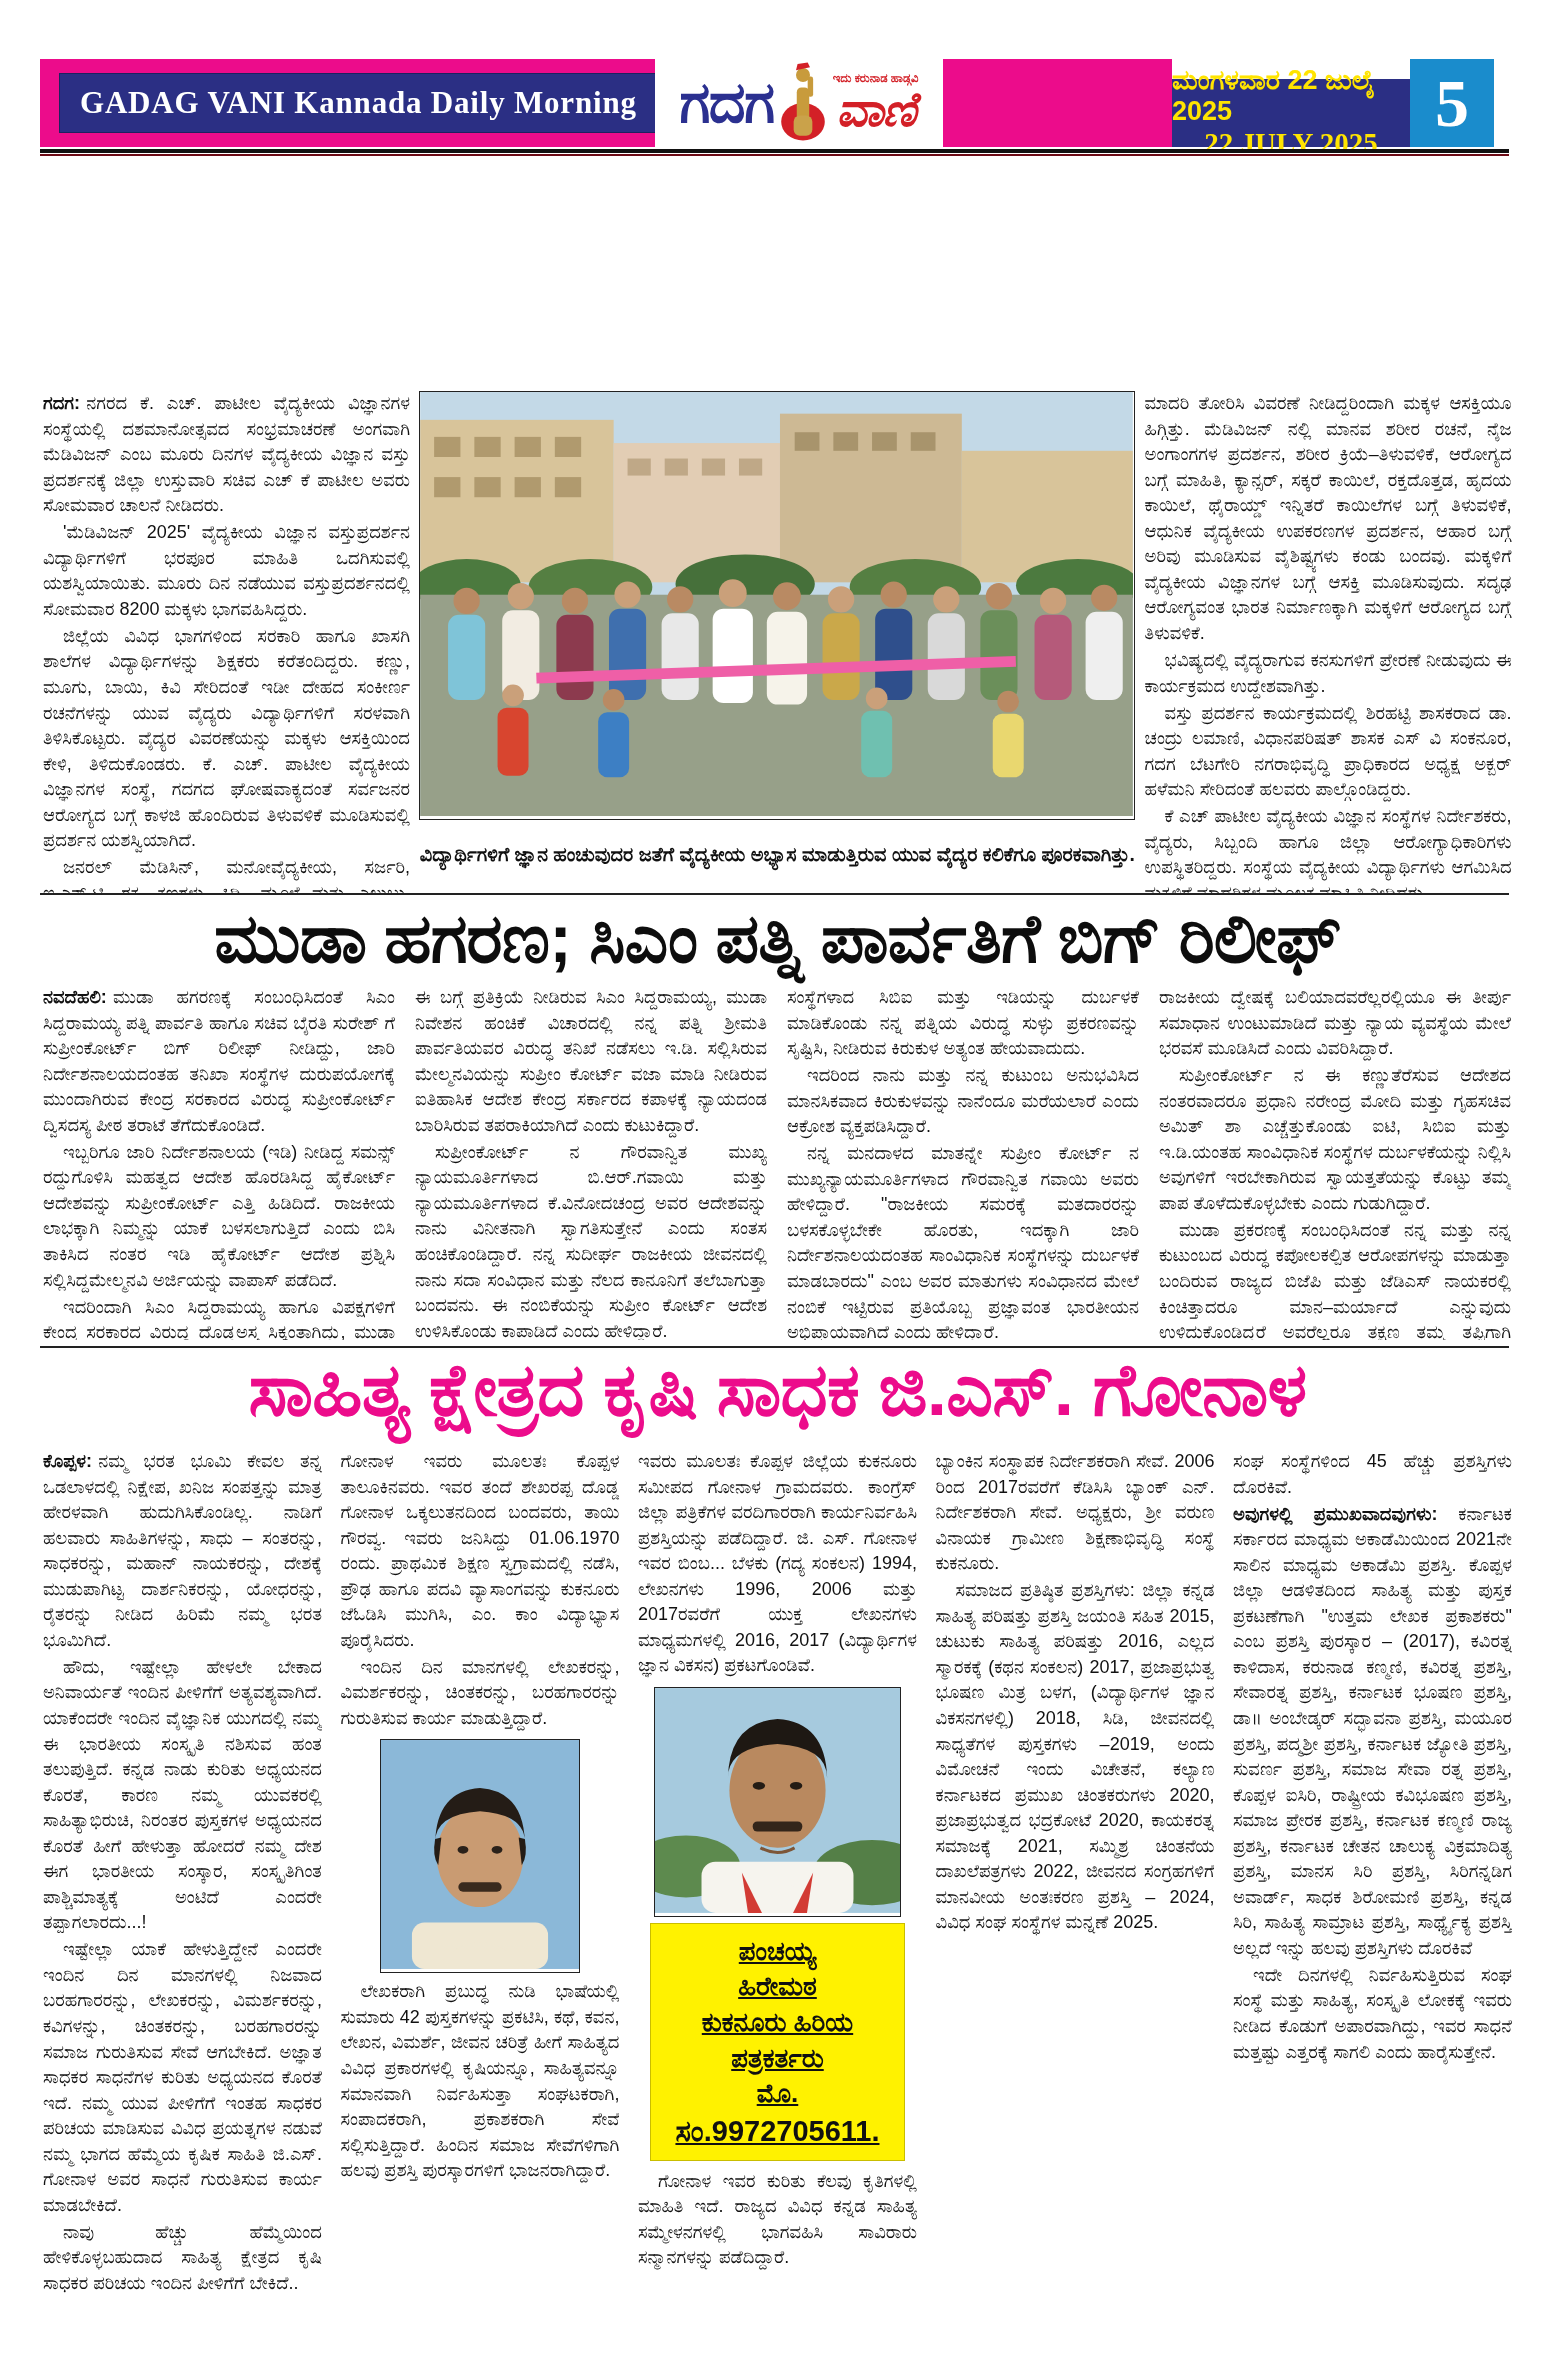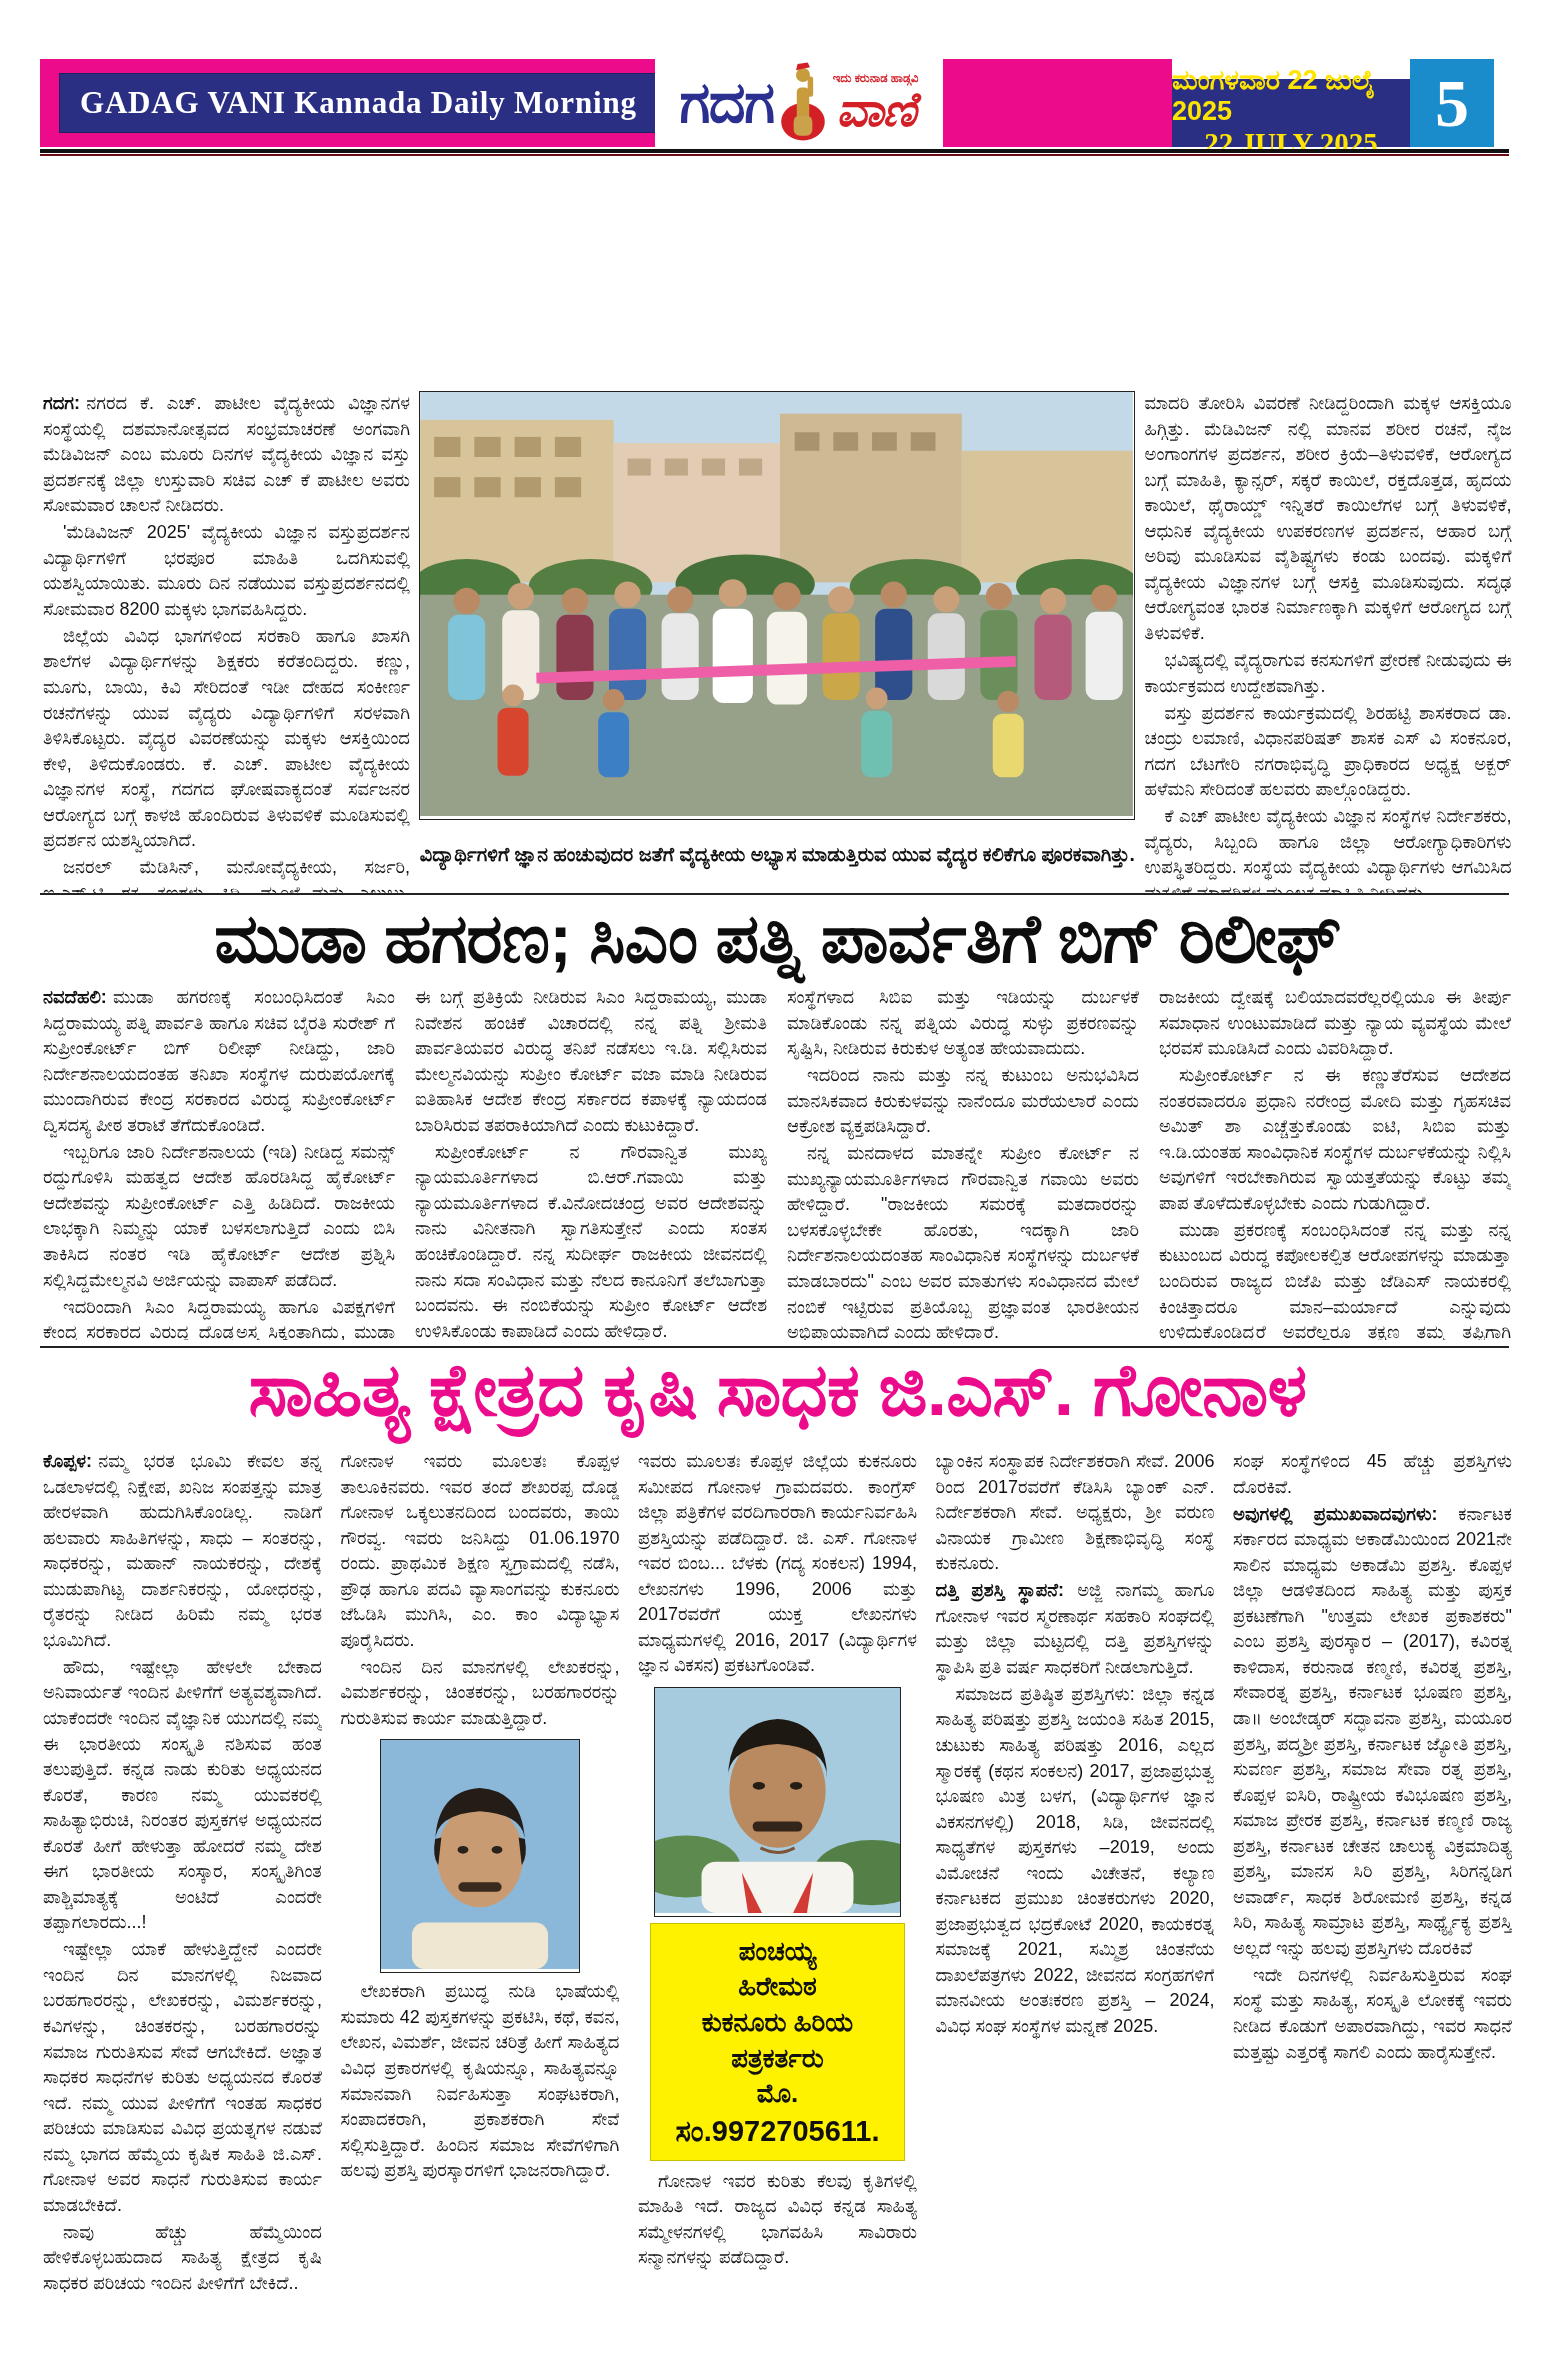--- a/index.html
+++ b/index.html
@@ -51,21 +51,21 @@
   .para{margin:0 0 1.5px 0;font-size:18px;line-height:1.42;text-align:justify;text-indent:20px;}
   .para.lead{text-indent:0;}
   .dateline{margin-right:6.2px;}
   .subhead{font-weight:bold;}
 
   .inline-photo{display:block;margin:7.7px auto 6.2px auto;}
 
   
   .byline-box{background:#fff200;border:0.8px solid #c9bd00;margin:0 auto 7.7px auto;width:246px;
     display:flex;flex-direction:column;align-items:center;justify-content:center;
-    padding:11px 3.1px;gap:3.1px;}
+    padding:11px 3.1px;gap:3.1px;text-decoration:underline;}
   .byline-box .bl{font-weight:bold;font-size:26px;line-height:1.25;text-align:center;}
   .byline-box .phone{font-size:29px;}
 </style>
 </head>
 <body>
 
 <div class="page">
 
   <div class="masthead">
     <div class="mh-seg1 mh-pink">
@@ -277,21 +277,20 @@
         <div class="bl">ಕುಕನೂರು ಹಿರಿಯ</div>
         <div class="bl">ಪತ್ರಕರ್ತರು</div>
         <div class="bl">ಮೊ.</div>
         <div class="bl phone">ಸಂ.9972705611.</div>
       </div>
       <p class="para">ಗೋನಾಳ ಇವರ ಕುರಿತು ಕೆಲವು ಕೃತಿಗಳಲ್ಲಿ ಮಾಹಿತಿ ಇದೆ. ರಾಜ್ಯದ ವಿವಿಧ ಕನ್ನಡ ಸಾಹಿತ್ಯ ಸಮ್ಮೇಳನಗಳಲ್ಲಿ ಭಾಗವಹಿಸಿ ಸಾವಿರಾರು ಸನ್ಮಾನಗಳನ್ನು ಪಡೆದಿದ್ದಾರೆ.</p>
     </div>
 
     <div class="a3-col">
       <p class="para lead">ಬ್ಯಾಂಕಿನ ಸಂಸ್ಥಾಪಕ ನಿರ್ದೇಶಕರಾಗಿ ಸೇವೆ. 2006 ರಿಂದ 2017ರವರೆಗೆ ಕೆಡಿಸಿಸಿ ಬ್ಯಾಂಕ್ ಎನ್. ನಿರ್ದೇಶಕರಾಗಿ ಸೇವೆ. ಅಧ್ಯಕ್ಷರು, ಶ್ರೀ ವರುಣ ವಿನಾಯಕ ಗ್ರಾಮೀಣ ಶಿಕ್ಷಣಾಭಿವೃದ್ಧಿ ಸಂಸ್ಥೆ ಕುಕನೂರು.</p>
-      <p class="para lead"><b class="subhead">ದತ್ತಿ ಪ್ರಶಸ್ತಿ ಸ್ಥಾಪನೆ:</b> <span>ಅಜ್ಜಿ ನಾಗಮ್ಮ ಹಾಗೂ ಗೋನಾಳ ಇವರ ಸ್ಮರಣಾರ್ಥ ಸಹಕಾರಿ ಸಂಘದಲ್ಲಿ ಮತ್ತು ಜಿಲ್ಲಾ ಮಟ್ಟದಲ್ಲಿ ದತ್ತಿ ಪ್ರಶಸ್ತಿಗಳನ್ನು ಸ್ಥಾಪಿಸಿ ಪ್ರತಿ ವರ್ಷ ಸಾಧಕರಿಗೆ ನೀಡಲಾಗುತ್ತಿದೆ.</span></p>
       <p class="para">ಸಮಾಜದ ಪ್ರತಿಷ್ಠಿತ ಪ್ರಶಸ್ತಿಗಳು: ಜಿಲ್ಲಾ ಕನ್ನಡ ಸಾಹಿತ್ಯ ಪರಿಷತ್ತು ಪ್ರಶಸ್ತಿ ಜಯಂತಿ ಸಹಿತ 2015, ಚುಟುಕು ಸಾಹಿತ್ಯ ಪರಿಷತ್ತು 2016, ಎಲ್ಲದ ಸ್ಮಾರಕಕ್ಕೆ (ಕಥನ ಸಂಕಲನ) 2017, ಪ್ರಜಾಪ್ರಭುತ್ವ ಭೂಷಣ ಮಿತ್ರ ಬಳಗ, (ವಿದ್ಯಾರ್ಥಿಗಳ ಜ್ಞಾನ ವಿಕಸನಗಳಲ್ಲಿ) 2018, ಸಿಡಿ, ಜೀವನದಲ್ಲಿ ಸಾಧ್ಯತೆಗಳ ಪುಸ್ತಕಗಳು –2019, ಅಂದು ವಿಮೋಚನೆ ಇಂದು ವಿಚೇತನೆ, ಕಲ್ಯಾಣ ಕರ್ನಾಟಕದ ಪ್ರಮುಖ ಚಿಂತಕರುಗಳು 2020, ಪ್ರಜಾಪ್ರಭುತ್ವದ ಭದ್ರಕೋಟೆ 2020, ಕಾಯಕರತ್ನ ಸಮಾಜಕ್ಕೆ 2021, ಸಮ್ಮಿಶ್ರ ಚಿಂತನೆಯ ದಾಖಲೆಪತ್ರಗಳು 2022, ಜೀವನದ ಸಂಗ್ರಹಗಳಿಗೆ ಮಾನವೀಯ ಅಂತಃಕರಣ ಪ್ರಶಸ್ತಿ – 2024, ವಿವಿಧ ಸಂಘ ಸಂಸ್ಥೆಗಳ ಮನ್ನಣೆ 2025.</p>
     </div>
 
     <div class="a3-col">
       <p class="para lead">ಸಂಘ ಸಂಸ್ಥೆಗಳಿಂದ 45 ಹೆಚ್ಚು ಪ್ರಶಸ್ತಿಗಳು ದೊರಕಿವೆ.</p>
       <p class="para lead"><b class="subhead">ಅವುಗಳಲ್ಲಿ ಪ್ರಮುಖವಾದವುಗಳು:</b> <span>ಕರ್ನಾಟಕ ಸರ್ಕಾರದ ಮಾಧ್ಯಮ ಅಕಾಡೆಮಿಯಿಂದ 2021ನೇ ಸಾಲಿನ ಮಾಧ್ಯಮ ಅಕಾಡೆಮಿ ಪ್ರಶಸ್ತಿ. ಕೊಪ್ಪಳ ಜಿಲ್ಲಾ ಆಡಳಿತದಿಂದ ಸಾಹಿತ್ಯ ಮತ್ತು ಪುಸ್ತಕ ಪ್ರಕಟಣೆಗಾಗಿ "ಉತ್ತಮ ಲೇಖಕ ಪ್ರಕಾಶಕರು" ಎಂಬ ಪ್ರಶಸ್ತಿ ಪುರಸ್ಕಾರ – (2017), ಕವಿರತ್ನ ಕಾಳಿದಾಸ, ಕರುನಾಡ ಕಣ್ಮಣಿ, ಕವಿರತ್ನ ಪ್ರಶಸ್ತಿ, ಸೇವಾರತ್ನ ಪ್ರಶಸ್ತಿ, ಕರ್ನಾಟಕ ಭೂಷಣ ಪ್ರಶಸ್ತಿ, ಡಾ॥ ಅಂಬೇಡ್ಕರ್ ಸದ್ಭಾವನಾ ಪ್ರಶಸ್ತಿ, ಮಯೂರ ಪ್ರಶಸ್ತಿ, ಪದ್ಮಶ್ರೀ ಪ್ರಶಸ್ತಿ, ಕರ್ನಾಟಕ ಜ್ಯೋತಿ ಪ್ರಶಸ್ತಿ, ಸುವರ್ಣ ಪ್ರಶಸ್ತಿ, ಸಮಾಜ ಸೇವಾ ರತ್ನ ಪ್ರಶಸ್ತಿ, ಕೊಪ್ಪಳ ಐಸಿರಿ, ರಾಷ್ಟ್ರೀಯ ಕವಿಭೂಷಣ ಪ್ರಶಸ್ತಿ, ಸಮಾಜ ಪ್ರೇರಕ ಪ್ರಶಸ್ತಿ, ಕರ್ನಾಟಕ ಕಣ್ಮಣಿ ರಾಜ್ಯ ಪ್ರಶಸ್ತಿ, ಕರ್ನಾಟಕ ಚೇತನ ಚಾಲುಕ್ಯ ವಿಕ್ರಮಾದಿತ್ಯ ಪ್ರಶಸ್ತಿ, ಮಾನಸ ಸಿರಿ ಪ್ರಶಸ್ತಿ, ಸಿರಿಗನ್ನಡಿಗ ಅವಾರ್ಡ್, ಸಾಧಕ ಶಿರೋಮಣಿ ಪ್ರಶಸ್ತಿ, ಕನ್ನಡ ಸಿರಿ, ಸಾಹಿತ್ಯ ಸಾಮ್ರಾಟ ಪ್ರಶಸ್ತಿ, ಸಾರ್ಥ್ಯೈಕ್ಯ ಪ್ರಶಸ್ತಿ ಅಲ್ಲದೆ ಇನ್ನು ಹಲವು ಪ್ರಶಸ್ತಿಗಳು ದೊರಕಿವೆ</span></p>
       <p class="para">ಇದೇ ದಿನಗಳಲ್ಲಿ ನಿರ್ವಹಿಸುತ್ತಿರುವ ಸಂಘ ಸಂಸ್ಥೆ ಮತ್ತು ಸಾಹಿತ್ಯ, ಸಂಸ್ಕೃತಿ ಲೋಕಕ್ಕೆ ಇವರು ನೀಡಿದ ಕೊಡುಗೆ ಅಪಾರವಾಗಿದ್ದು, ಇವರ ಸಾಧನೆ ಮತ್ತಷ್ಟು ಎತ್ತರಕ್ಕೆ ಸಾಗಲಿ ಎಂದು ಹಾರೈಸುತ್ತೇನೆ.</p>
     </div>
   </div>
 

